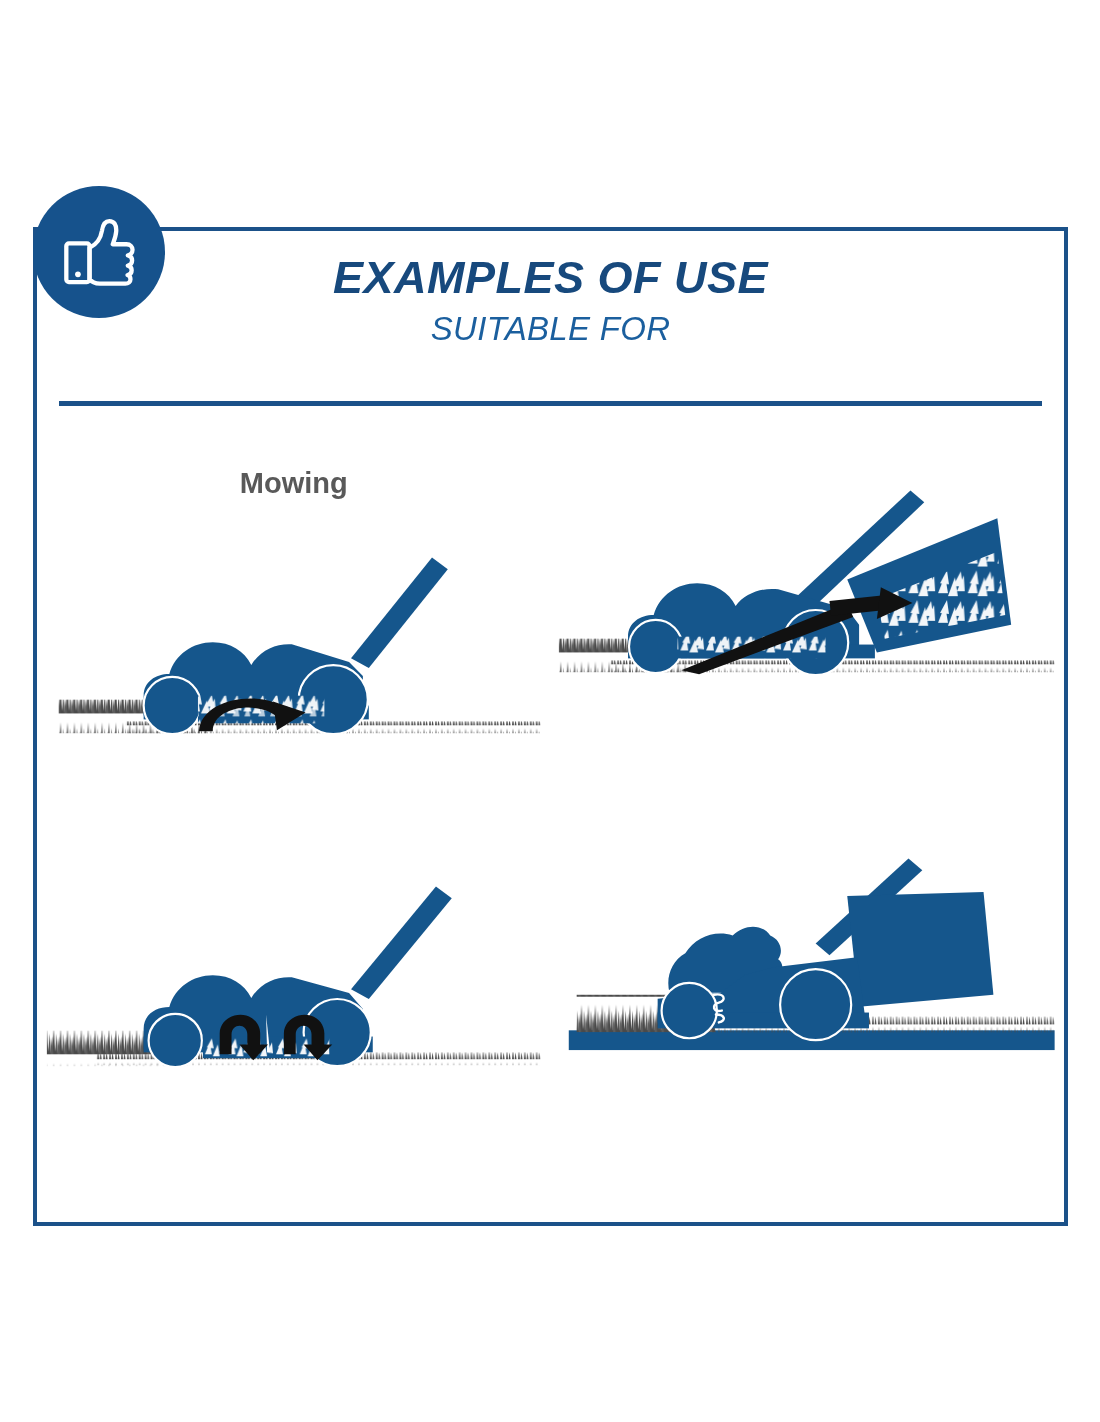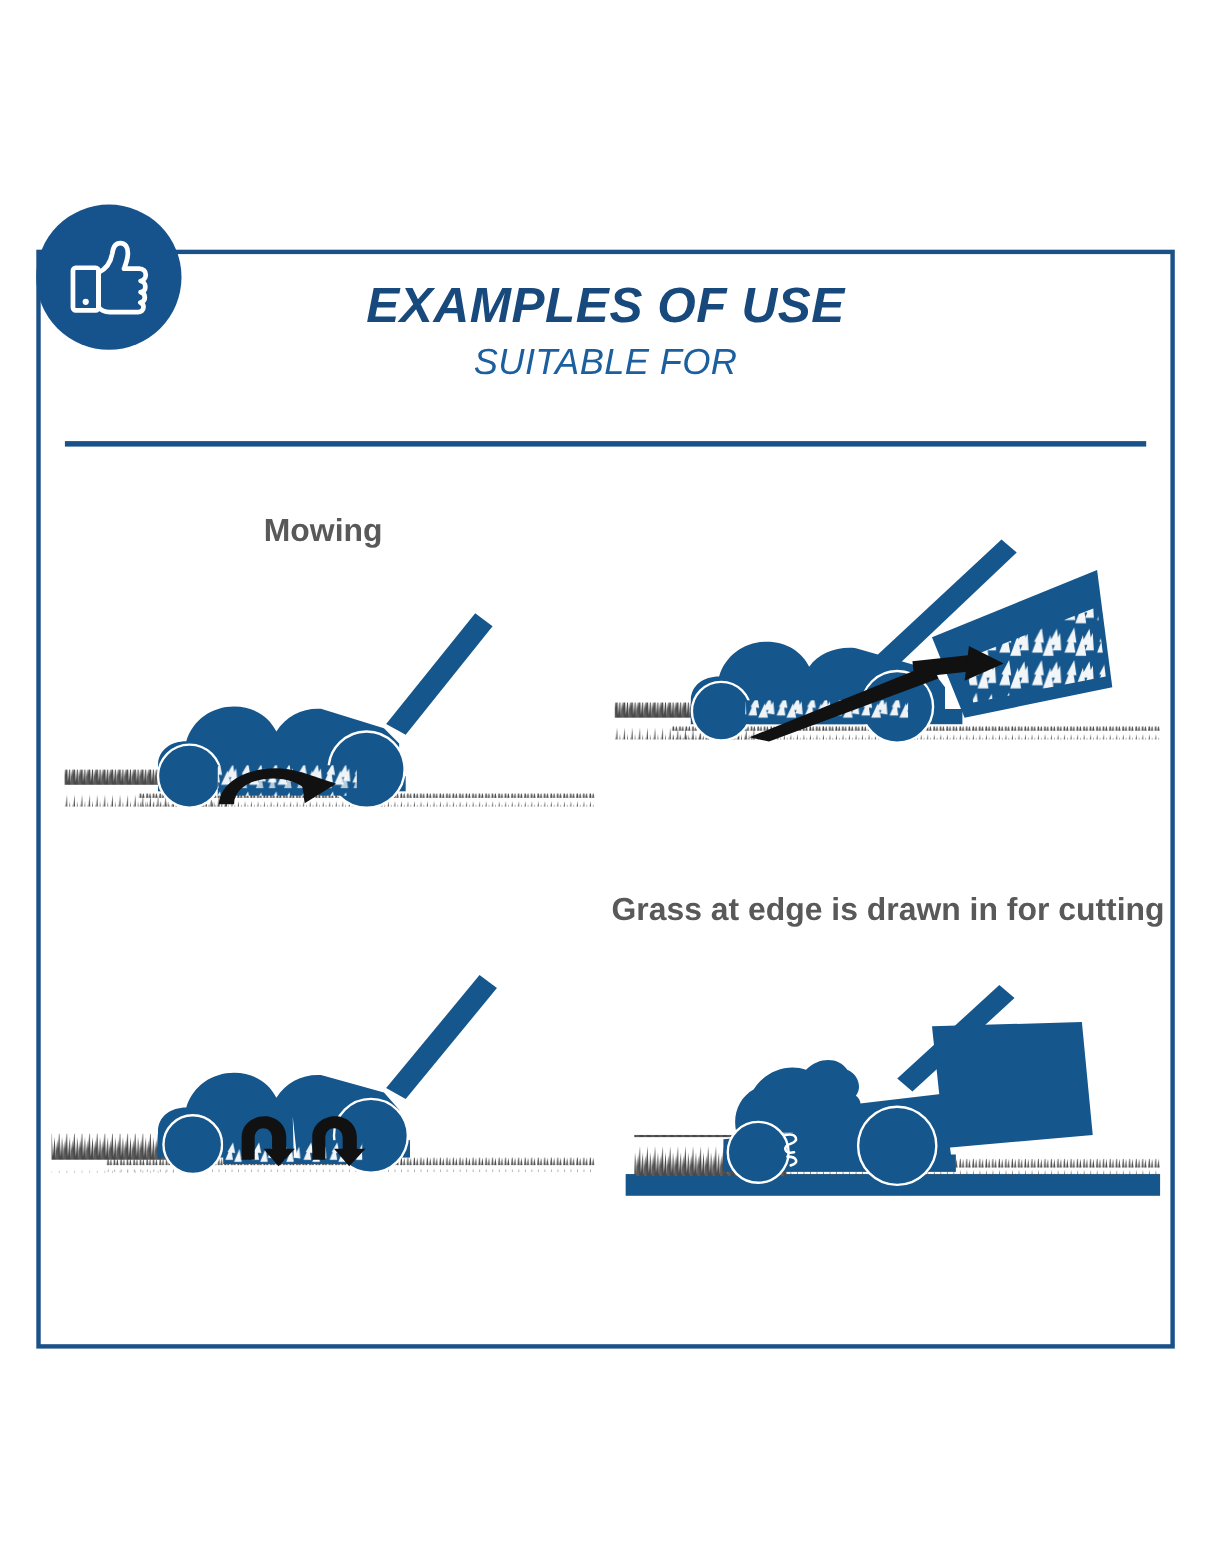--- a/index.html
+++ b/index.html
@@ -213,21 +213,20 @@
                        C213 190 209 187 205 187 C201 187 197 190 197 196 L197 216 Z"></path>
               <path d="M250 216 L250 195 C250 183 261 176 271 176 C281 176 291 183 291 195
                        L291 206 L299 206 L284 222 L270 206 L278 206 L278 196
                        C278 190 274 187 270 187 C266 187 262 190 262 196 L262 216 Z"></path>
             </g>
           </svg>
         </div>
       </div>
 
       <div class="cell br">
-        <div class="cap two">Grass at edge is drawn in for cutting</div>
         <div class="art">
           <svg viewBox="0 0 520 250" aria-hidden="true">
             <defs>
               <pattern id="gr4" width="7" height="36" patternUnits="userSpaceOnUse">
                 <path d="M1 36 L3 8 L4.4 36 Z M4 36 L5.8 14 L7 36 Z" fill="#4a4a4a"></path>
                 <path d="M-1 36 L1.2 17 L2.4 36 Z" fill="#5c5c5c"></path>
               </pattern>
               <pattern id="st4" width="6" height="13" patternUnits="userSpaceOnUse">
                 <path d="M1 13 L2 2 L3 13 Z M3.6 13 L4.6 5 L5.6 13 Z" fill="#4a4a4a"></path>
               </pattern>

